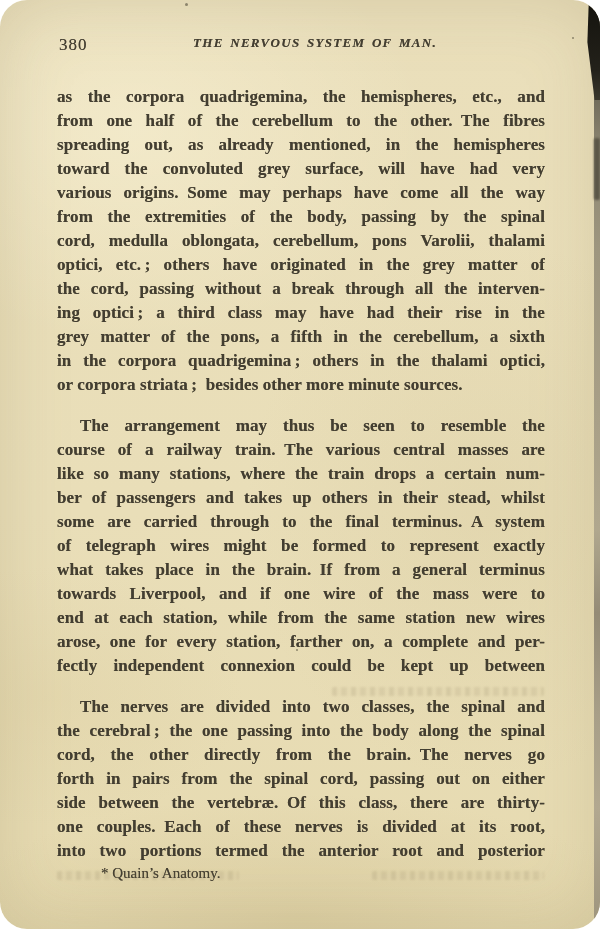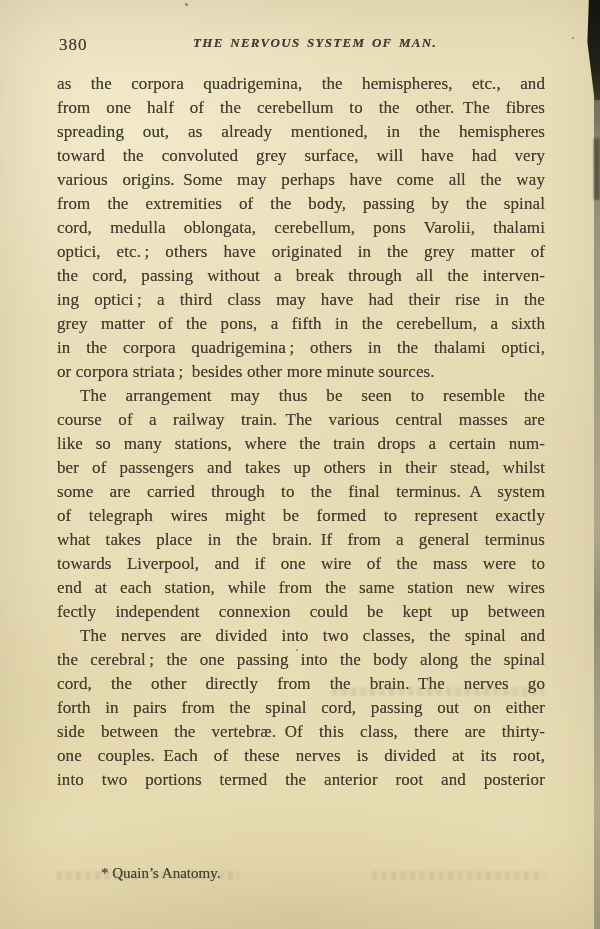--- a/index.html
+++ b/index.html
@@ -10,38 +10,39 @@
   .page {
     position: relative; width: 600px; height: 929px; overflow: hidden;
     background:
       radial-gradient(ellipse 420px 300px at 22% 14%, rgba(255,249,224,0.40), rgba(255,249,224,0) 70%),
       radial-gradient(ellipse 380px 420px at 82% 55%, rgba(203,188,142,0.22), rgba(203,188,142,0) 65%),
       radial-gradient(ellipse 500px 180px at 50% 99%, rgba(196,180,132,0.30), rgba(196,180,132,0) 70%),
       radial-gradient(ellipse 300px 200px at 8% 75%, rgba(214,199,152,0.25), rgba(214,199,152,0) 65%),
       linear-gradient(180deg, #eadfbb 0%, #e9deb8 55%, #e6dab0 100%);
     box-shadow: inset 0 0 70px rgba(138,122,80,0.22);
     color: #433e31;
+    border-radius: 27px;
   }
   .ink { text-shadow: 0 0 0.5px rgba(62,56,42,0.65); }
 
   .runhead { position: absolute; top: 35px; left: 57px; width: 488px; height: 22px; }
   .pagenum { position: absolute; left: 2px; top: 0; font-size: 17px; letter-spacing: 1px; }
   .running-title {
     display: block; text-align: center; padding-left: 28px;
     font-style: italic; font-weight: 700; font-size: 13px; letter-spacing: 1.3px;
     word-spacing: 2px;
   }
 
-  .text-block { position: absolute; left: 57px; top: 72px; width: 488px; font-size: 17px; letter-spacing: 0.1px; }
+  .text-block { position: absolute; left: 57px; top: 85px; width: 488px; font-size: 17px; letter-spacing: 0.1px; font-weight: bold; }
   .line {
     height: 24px; line-height: 24px; overflow: hidden;
     text-align: justify; text-align-last: justify; white-space: nowrap;
   }
   .line.endline { text-align-last: left; }
-  .line.indent { text-indent: 23px; }
+  .line.indent { text-indent: 23px; margin-top: 17px; }
 
   .footnote {
     position: absolute; left: 57px; top: 863px; width: 488px;
     text-align: left; padding-left: 44px; box-sizing: border-box;
     font-size: 15px; line-height: 20px;
   }
 
   
   .ghost {
     position: absolute; height: 9px; border-radius: 2px;
@@ -101,20 +102,21 @@
       <div class="line endline">or corpora striata ; besides other more minute sources.</div>
       <div class="line indent">The arrangement may thus be seen to resemble the</div>
       <div class="line">course of a railway train. The various central masses are</div>
       <div class="line">like so many stations, where the train drops a certain num-</div>
       <div class="line">ber of passengers and takes up others in their stead, whilst</div>
       <div class="line">some are carried through to the final terminus. A system</div>
       <div class="line">of telegraph wires might be formed to represent exactly</div>
       <div class="line">what takes place in the brain. If from a general terminus</div>
       <div class="line">towards Liverpool, and if one wire of the mass were to</div>
       <div class="line">end at each station, while from the same station new wires</div>
+      <div class="line">arose, one for every station, farther on, a complete and per-</div>
       <div class="line">fectly independent connexion could be kept up between</div>
       <div class="line indent">The nerves are divided into two classes, the spinal and</div>
       <div class="line">the cerebral ; the one passing into the body along the spinal</div>
       <div class="line">cord, the other directly from the brain. The nerves go</div>
       <div class="line">forth in pairs from the spinal cord, passing out on either</div>
       <div class="line">side between the vertebræ. Of this class, there are thirty-</div>
       <div class="line">one couples. Each of these nerves is divided at its root,</div>
       <div class="line">into two portions termed the anterior root and posterior</div>
     </main>
 

